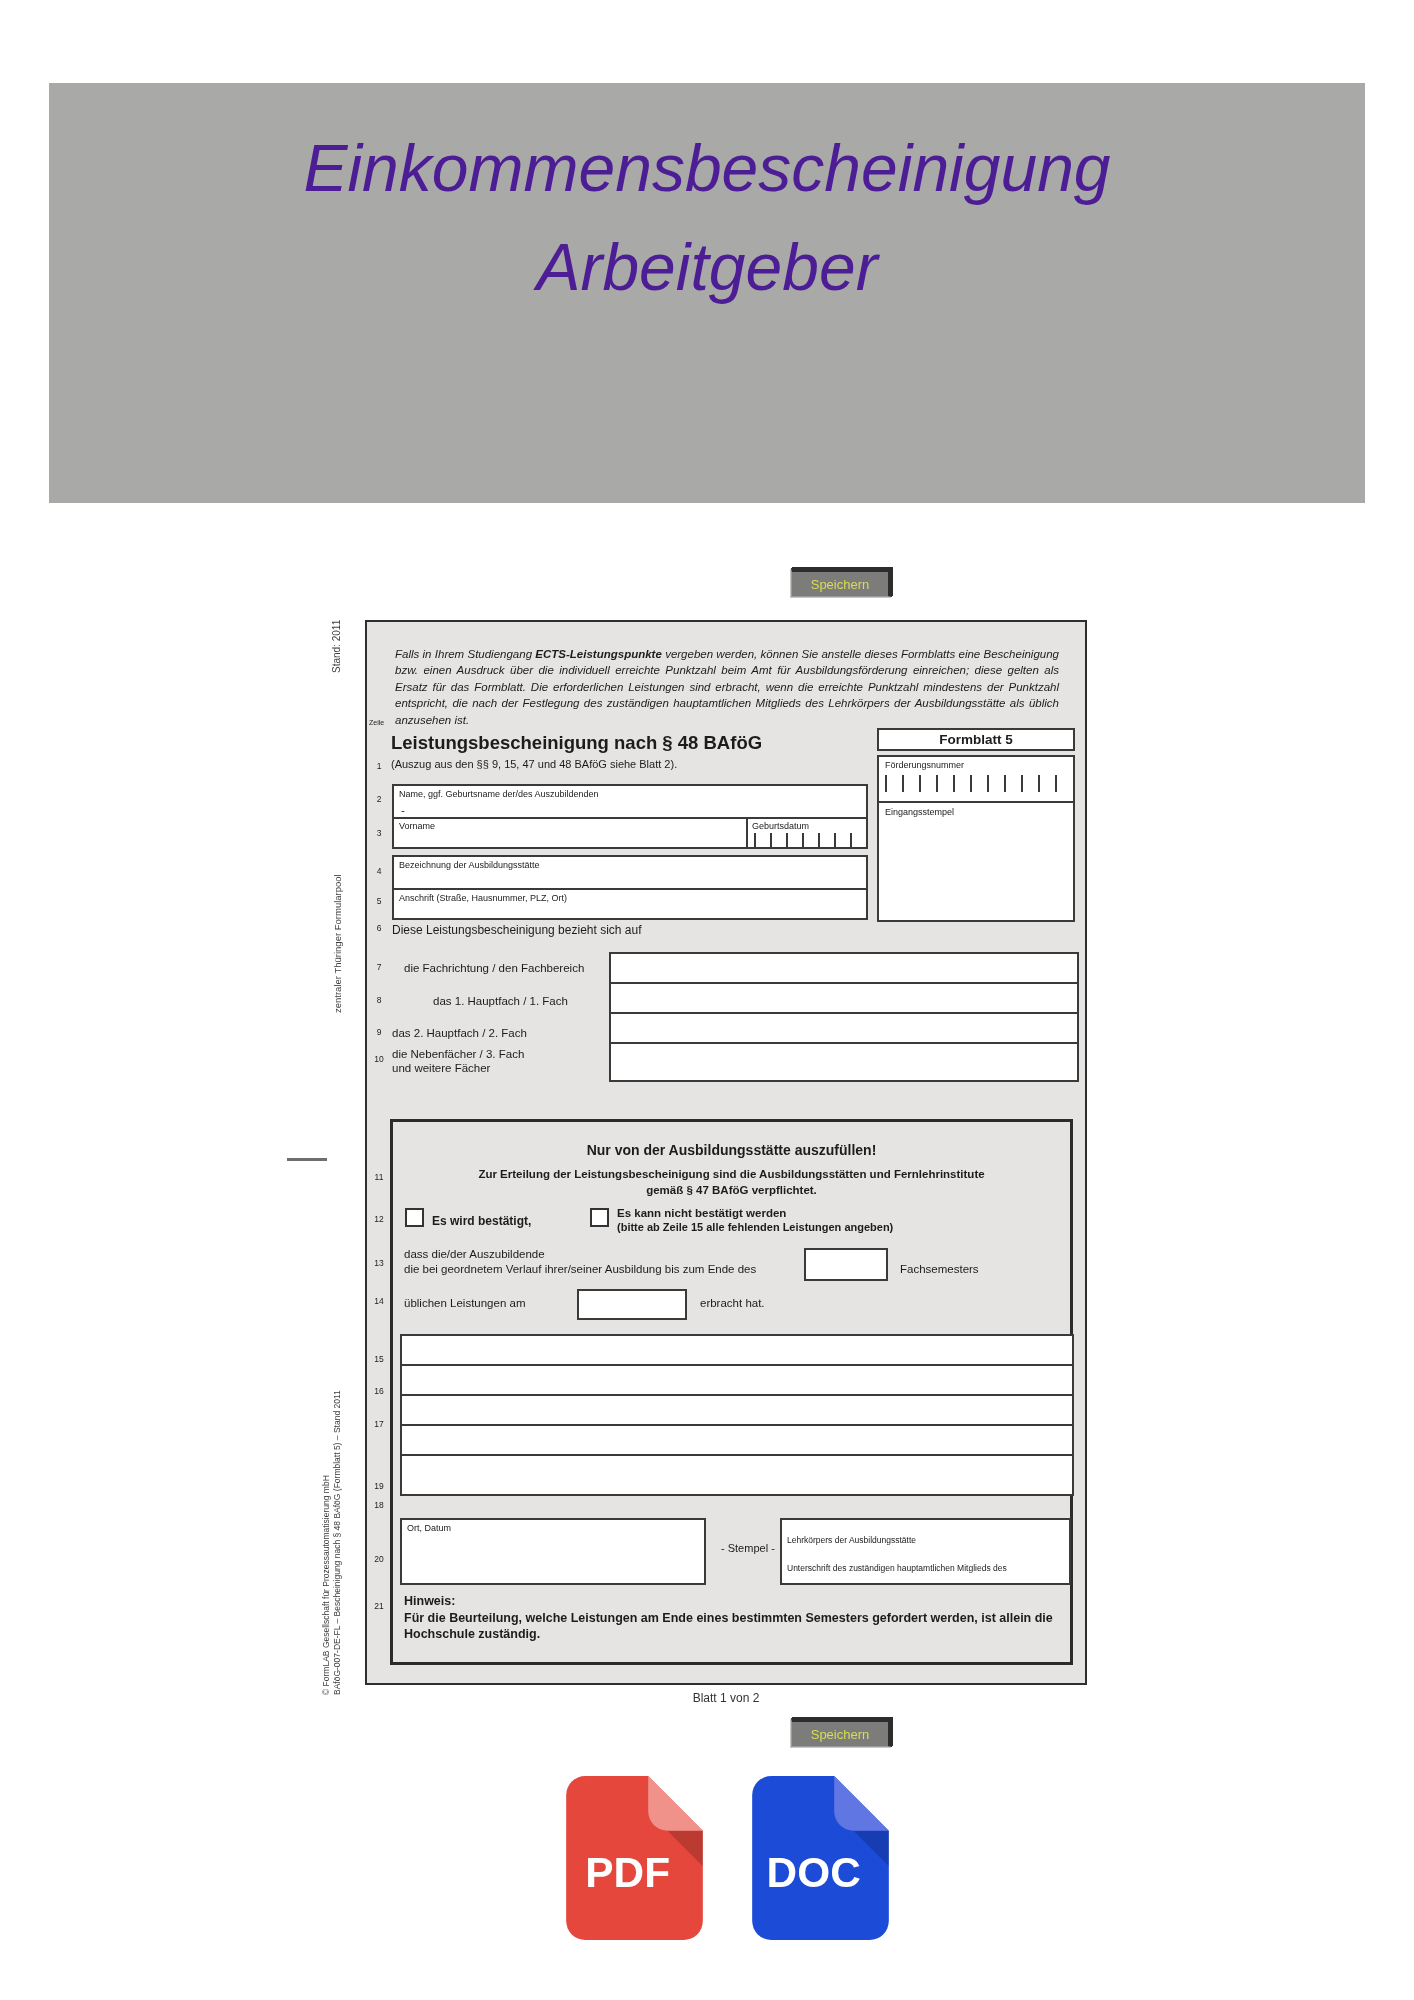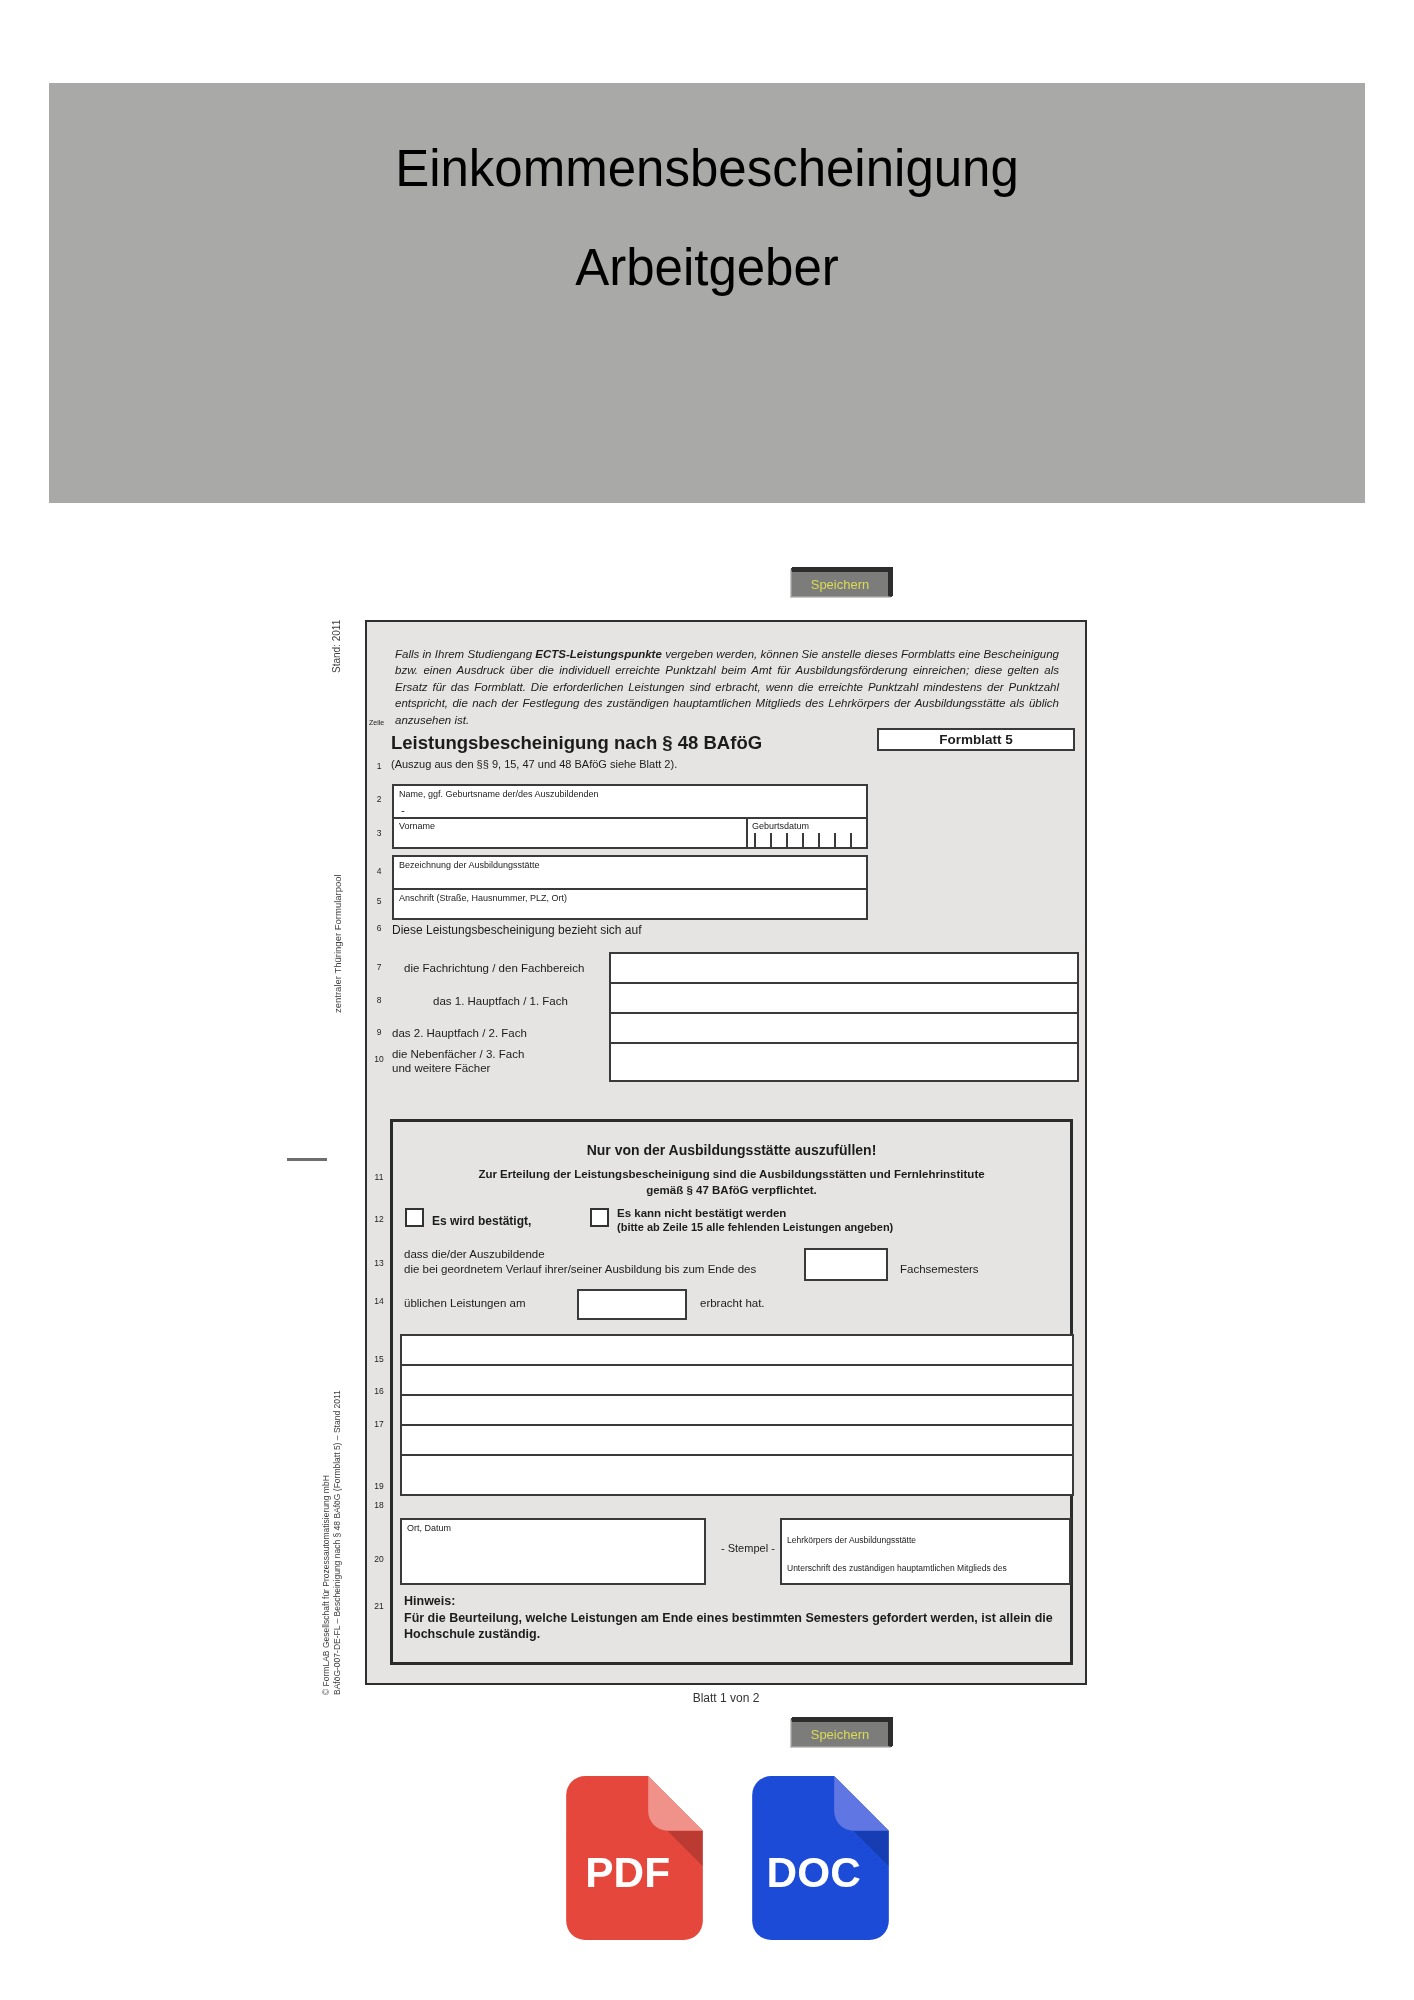--- a/index.html
+++ b/index.html
@@ -4,22 +4,22 @@
 <style>
   * { margin:0; padding:0; box-sizing:border-box; }
   html,body { background:#fff; }
   body {
     position:relative; width:1414px; height:2000px;
     font-family:"Liberation Sans", sans-serif; color:#1c1c1c;
   }
 
   
   .banner { position:absolute; left:49px; top:83px; width:1316px; height:420px; background:#a9a9a7; }
-  .banner-title { padding-top:36px; text-align:center; color:#000000;
-    font-weight:300; font-size:51px; line-height:99px; }
+  .banner-title { padding-top:36px; text-align:center; color:#4c1d95;
+    font-style:italic; font-weight:300; font-size:66px; line-height:99px; }
 
   
   .save-btn { position:absolute; width:101px; height:29px; background:#7c7c7a; color:#d9dc55;
     font-family:"Liberation Sans",sans-serif; font-size:13px;
     border-top:4px solid #2d2d2d; border-right:4px solid #2d2d2d;
     border-left:1px solid #9b9b99; border-bottom:1px solid #9b9b99;
     box-shadow:-1px 1px 0 #c9c9c7, 1px -1px 0 #2d2d2d; cursor:pointer; }
 
   
   .vnote { position:absolute; transform-origin:0 0; transform:rotate(-90deg);
@@ -101,20 +101,26 @@
   <span class="ln" style="top:797px;">17</span>
   <span class="ln" style="top:878px;">18</span>
   <span class="ln" style="top:859px;">19</span>
   <span class="ln" style="top:932px;">20</span>
   <span class="ln" style="top:979px;">21</span>
 
   <div class="h1">Leistungsbescheinigung nach § 48 BAföG</div>
   <div class="sub">(Auszug aus den §§ 9, 15, 47 und 48 BAföG siehe Blatt 2).</div>
 
   <div class="fb-box">Formblatt 5</div>
+  <div class="wbox" style="left:510px;top:133px;width:198px;height:167px;">
+    <span class="lbl" style="left:6px;top:3px;">Förderungsnummer</span>
+    <div class="comb" style="left:6px;top:18px;width:186px;height:17px;"></div>
+    <div class="hr" style="top:44px;"></div>
+    <span class="lbl" style="left:6px;top:50px;">Eingangsstempel</span>
+  </div>
 
   <div class="wbox" style="left:25px;top:162px;width:476px;height:65px;">
     <span class="lbl" style="left:5px;top:3px;">Name, ggf. Geburtsname der/des Auszubildenden</span>
     <span class="txt" style="left:7px;top:18px;">-</span>
     <div class="hr" style="top:31px;"></div>
     <div class="vr" style="left:352px;top:31px;bottom:0;"></div>
     <span class="lbl" style="left:5px;top:35px;">Vorname</span>
     <span class="lbl" style="left:358px;top:35px;">Geburtsdatum</span>
     <div class="comb-sm" style="left:360px;top:47px;width:112px;height:14px;"></div>
   </div>

